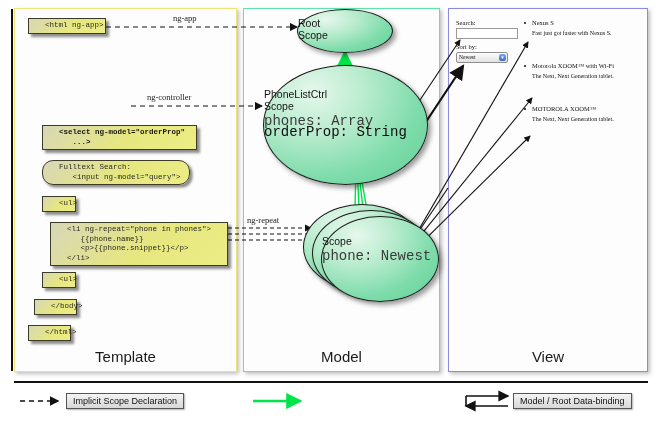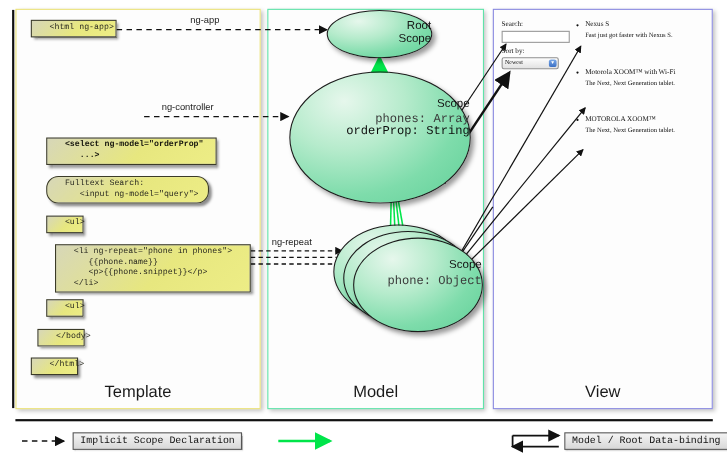--- a/index.html
+++ b/index.html
@@ -64,31 +64,31 @@
   .codebox.bold { font-weight: bold; color: #15150d; }
 
   
   .scope {
     position: absolute;
     border-radius: 50%;
     border: 1.3px solid #1c1c1c;
     background: radial-gradient(ellipse at 30% 22%, #e6f7ec 0%, #b6ebcc 34%, #7edcab 66%, #5fcf97 100%);
     box-shadow: 3px 3px 5px rgba(0,0,0,0.4);
     box-sizing: border-box;
-    text-align: right;
+    text-align: left;
     color: #141414;
   }
   .scope .title {
     font-family: "Liberation Sans", sans-serif;
     font-size: 10.5px;
     line-height: 12px;
   }
   .scope .props {
     font-family: "Liberation Mono", monospace;
-    font-size: 11px;
+    font-size: 14px;
     line-height: 10.5px;
     color: #3a3a3a;
     margin-top: 4px;
   }
   .scope .props .strong { font-weight: normal; color: #0d0d0d; }
 
   
   .view-label {
     position: absolute;
     font-family: "Liberation Serif", serif;
@@ -146,39 +146,39 @@
     left: 8px; top: 11px;
     font-family: "Liberation Serif", serif;
     font-size: 6px;
     color: #111;
     white-space: nowrap;
   }
 
   
   .conn-label {
     position: absolute;
-    font-family: Liberation Sans, sans-serif;
+    font-family: Liberation Serif, serif;
     font-size: 8.5px;
     color: #222;
     white-space: nowrap;
   }
 
   
   #legend-rule {
     position: absolute;
     left: 14px; top: 381px;
     width: 634px; height: 2px;
     background: #111;
   }
   .legend-box {
     position: absolute;
     box-sizing: border-box;
     border: 1px solid #555;
     background: linear-gradient(#f4f4f4, #d8d8d8);
-    font-family: Liberation Mono, monospace;
+    font-family: Liberation Sans, sans-serif;
     font-size: 9px;
     color: #111;
     padding: 2px 6px;
     white-space: nowrap;
     box-shadow: 1px 1px 1.5px rgba(0,0,0,0.3);
   }
   svg.overlay {
     position: absolute;
     left: 0; top: 0;
     width: 661px; height: 425px;
@@ -274,33 +274,34 @@
   <div class="codebox" style="left:42px;  top:272px; width:29px;">&lt;ul&gt;</div>
   <div class="codebox" style="left:34px;  top:299px; width:43px;">&lt;/body&gt;</div>
   <div class="codebox" style="left:28px;  top:325px; width:43px;">&lt;/html&gt;</div>
 
   <div class="scope" id="root-scope" style="left:297px; top:9px; width:96px; height:44px; padding-top:7px;">
     <div class="title">Root</div>
     <div class="title">Scope</div>
   </div>
 
   <div class="scope" id="phonelistctrl-scope" style="left:263px; top:65px; width:165px; height:120px; padding-top:22px;">
+    <div class="title">PhoneListCtrl</div>
     <div class="title">Scope</div>
     <div class="props">
       <div>phones: Array</div>
       <div class="strong">orderProp: String</div>
     </div>
   </div>
 
   <div class="scope" style="left:303px; top:204px; width:118px; height:86px;"></div>
   <div class="scope" style="left:312px; top:210px; width:118px; height:86px;"></div>
   <div class="scope" id="repeater-scope" style="left:321px; top:216px; width:118px; height:86px; padding-top:18px;">
     <div class="title">Scope</div>
     <div class="props">
-      <div>phone: Object</div>
+      <div>phone: Newest</div>
     </div>
   </div>
 
   <div class="view-label" style="left:456px; top:19px;">Search:</div>
   <input class="view-input" style="left: 456px; top: 28px; width: 62px; height: 11px; font-family: &quot;Liberation Serif&quot;, serif; font-size: 6px;" value="">
   <div class="view-label" style="left:456px; top:43px;">Sort by:</div>
   <div class="view-select" style="left:456px; top:52px; width:52px; height:11px;">
     <span>Newest</span>
     <span class="arrowbtn">▾</span>
   </div>

